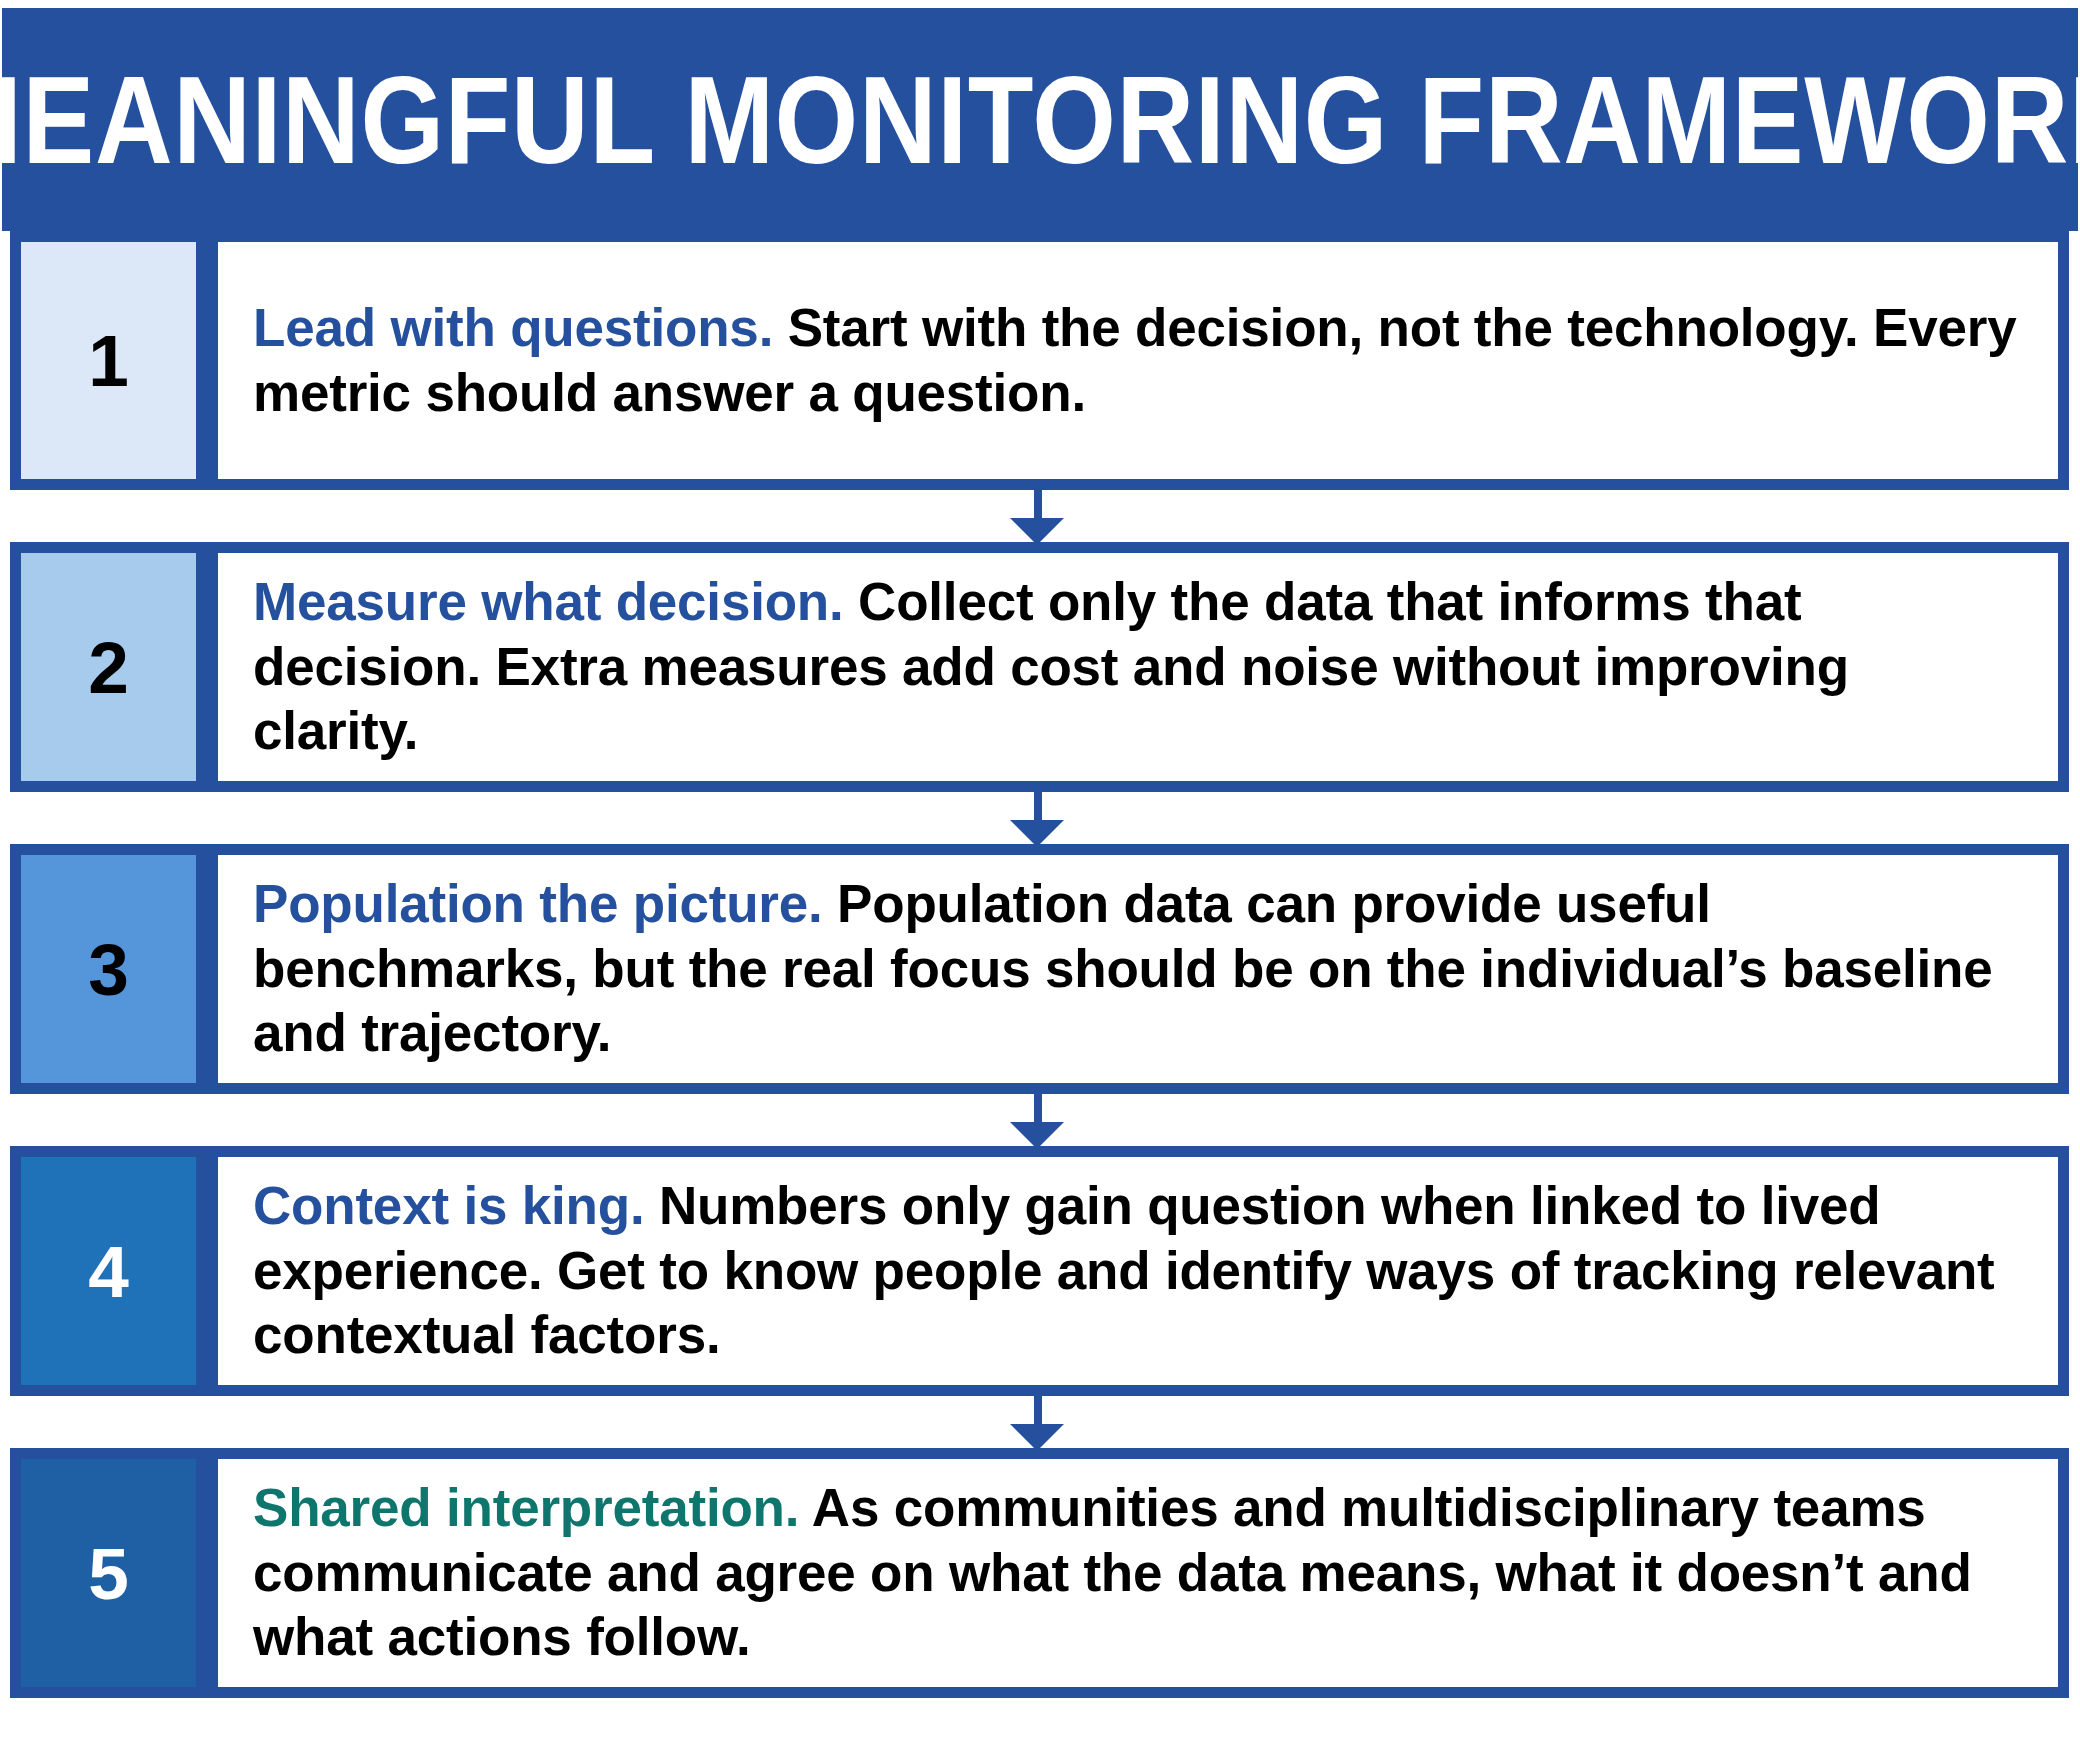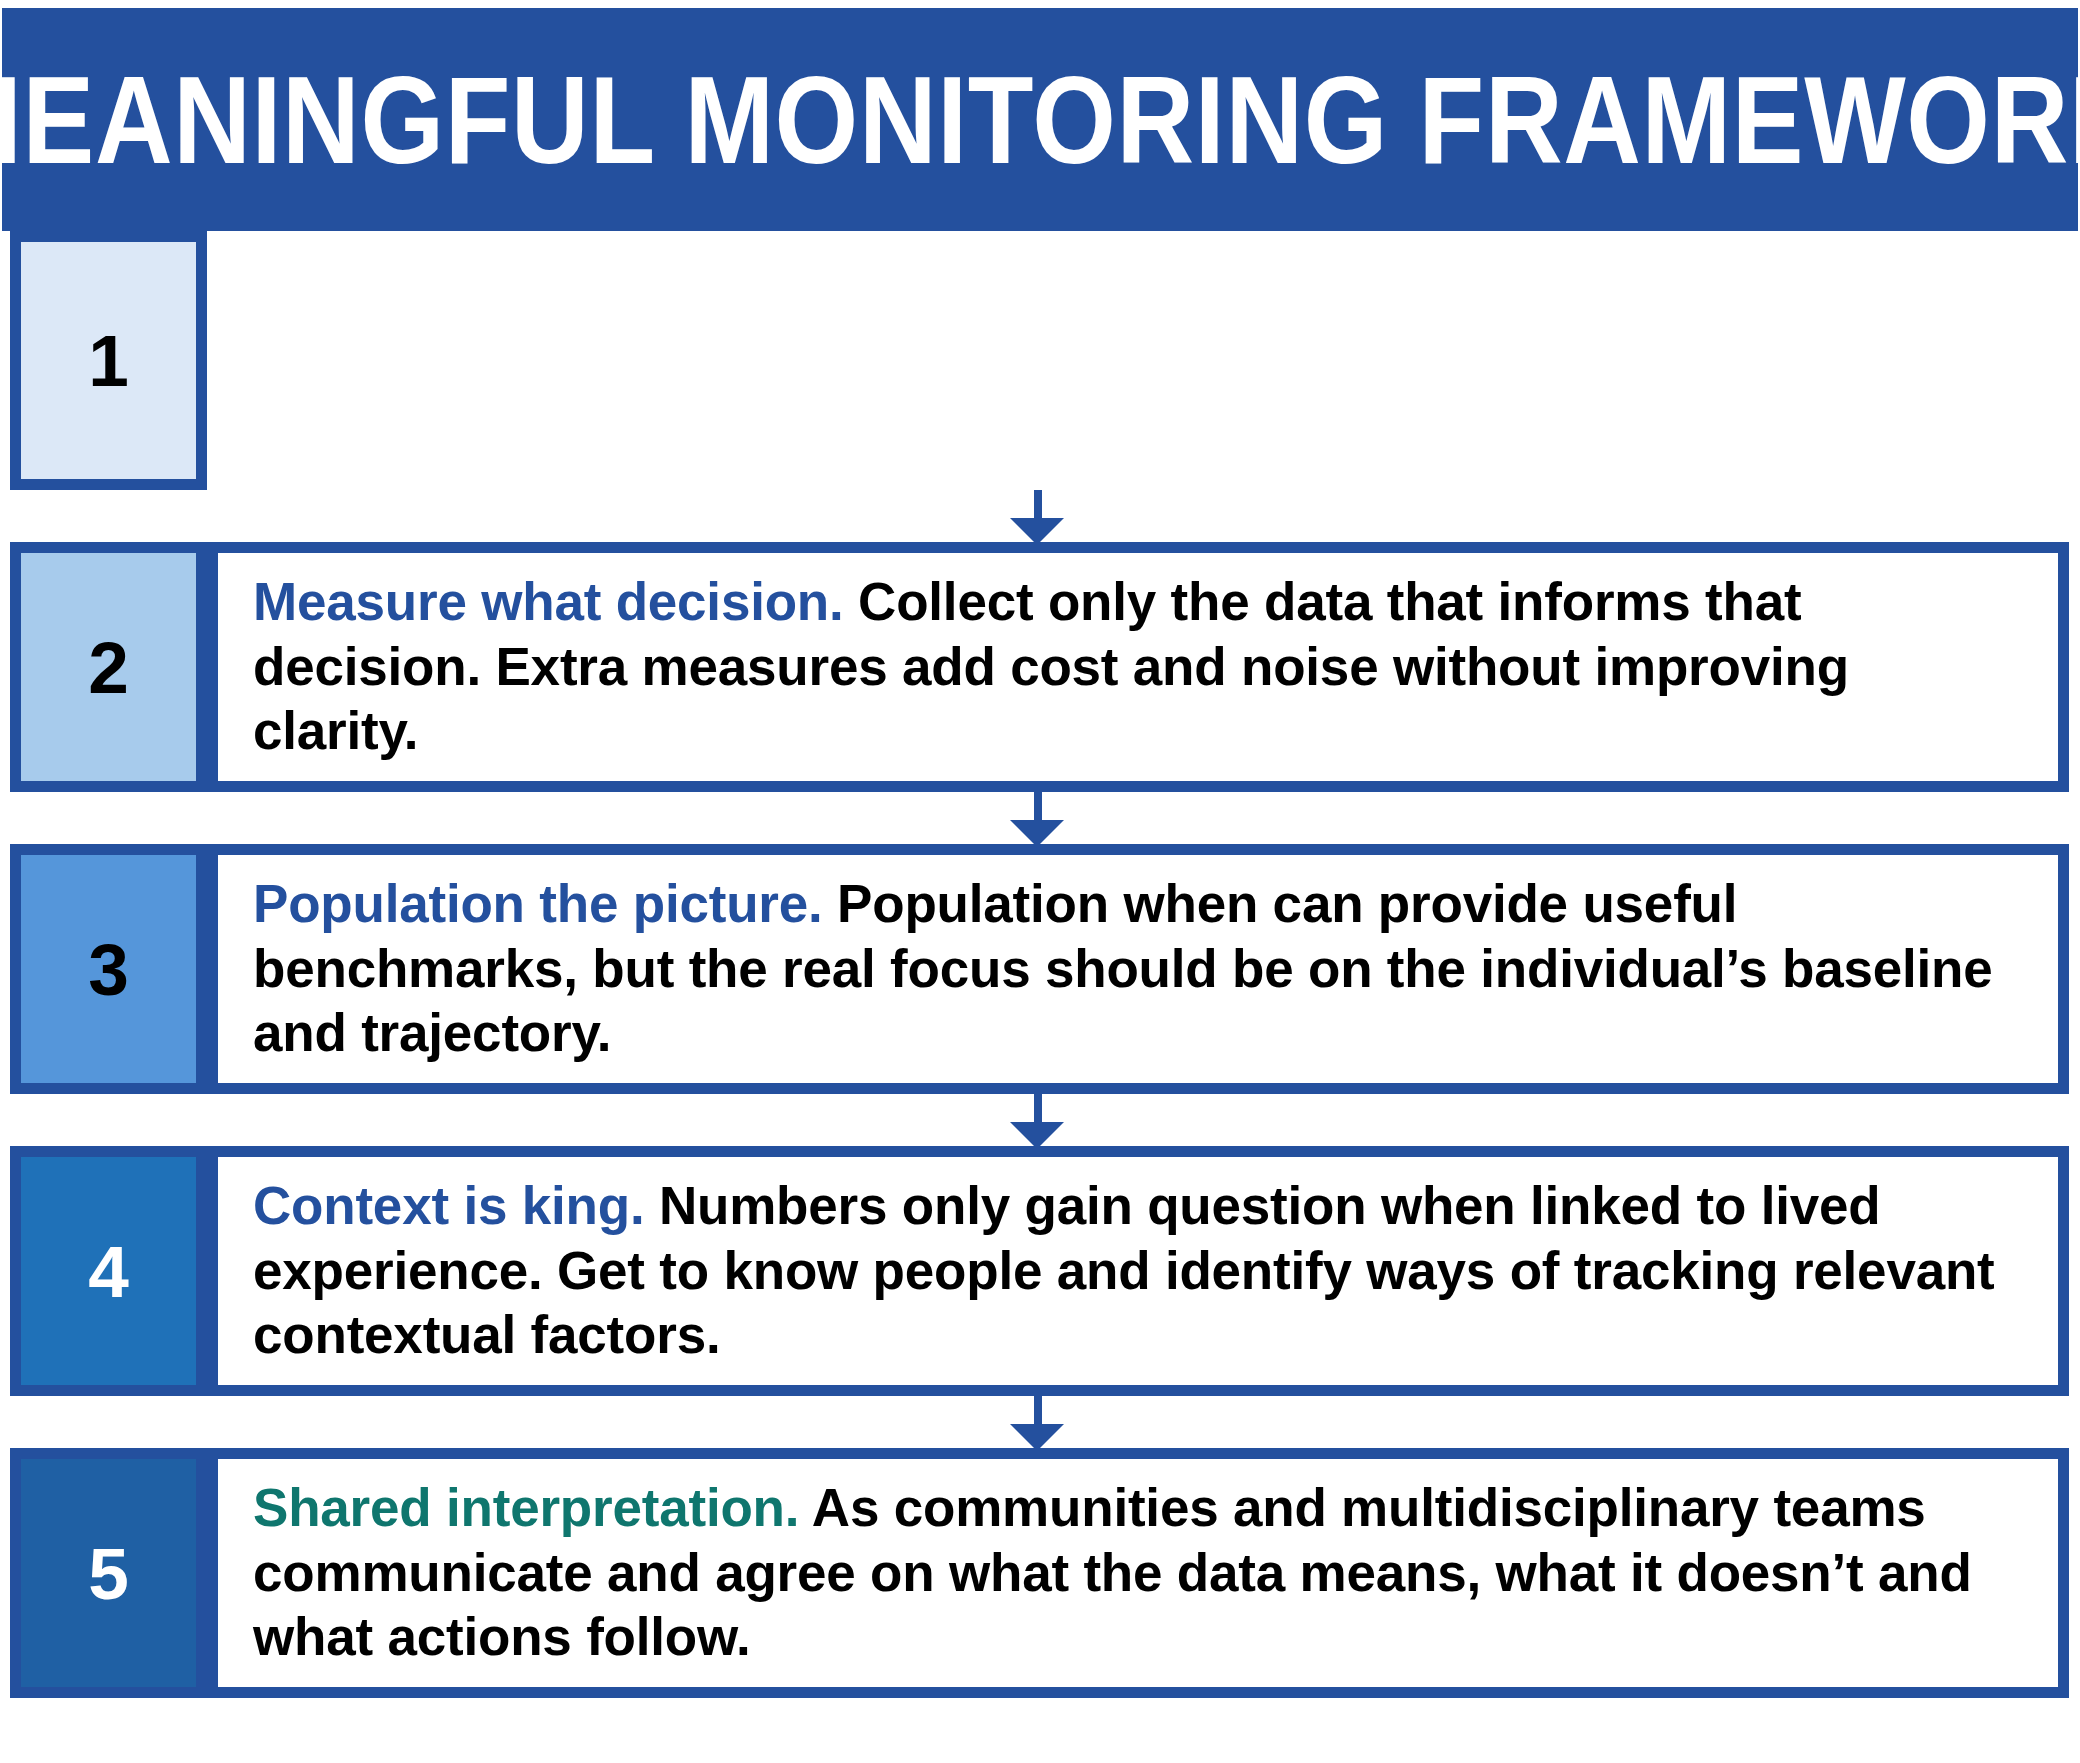--- a/index.html
+++ b/index.html
@@ -135,20 +135,23 @@
 
   <div class="header-banner">
     <div class="header-title">MEANINGFUL MONITORING FRAMEWORK</div>
   </div>
 
   <div class="steps" id="steps-container">
       <div class="step-row" style="height: 259px;">
         <div class="badge-box" style="background: rgb(220, 232, 247); border-color: rgb(36, 80, 158);">
           <span style="color: rgb(0, 0, 0);">1</span>
         </div>
+        <div class="text-box" style="border-color: rgb(36, 80, 158);">
+          <div class="body-text"><span class="lead-in" style="color: rgb(36, 80, 158);">Lead with questions.</span><span> Start with the decision, not the technology. Every metric should answer a question.</span></div>
+        </div>
       </div>
       <div class="connector">
         <div class="stem" style="background: rgb(36, 80, 158);"></div>
         <div class="head" style="border-top-color: rgb(36, 80, 158);"></div>
       </div>
       <div class="step-row" style="height: 250px;">
         <div class="badge-box" style="background: rgb(167, 203, 236); border-color: rgb(36, 80, 158);">
           <span style="color: rgb(0, 0, 0);">2</span>
         </div>
         <div class="text-box" style="border-color: rgb(36, 80, 158);">
@@ -157,21 +160,21 @@
       </div>
       <div class="connector">
         <div class="stem" style="background: rgb(36, 80, 158);"></div>
         <div class="head" style="border-top-color: rgb(36, 80, 158);"></div>
       </div>
       <div class="step-row" style="height: 250px;">
         <div class="badge-box" style="background: rgb(85, 150, 218); border-color: rgb(36, 80, 158);">
           <span style="color: rgb(0, 0, 0);">3</span>
         </div>
         <div class="text-box" style="border-color: rgb(36, 80, 158);">
-          <div class="body-text"><span class="lead-in" style="color: rgb(36, 80, 158);">Population the picture.</span><span> Population when can provide useful benchmarks, but the real focus should be on the individual’s baseline and trajectory.</span></div>
+          <div class="body-text"><span class="lead-in" style="color: rgb(36, 80, 158);">Population the picture.</span><span> Population data can provide useful benchmarks, but the real focus should be on the individual’s baseline and trajectory.</span></div>
         </div>
       </div>
       <div class="connector">
         <div class="stem" style="background: rgb(36, 80, 158);"></div>
         <div class="head" style="border-top-color: rgb(36, 80, 158);"></div>
       </div>
       <div class="step-row" style="height: 250px;">
         <div class="badge-box" style="background: rgb(31, 113, 184); border-color: rgb(36, 80, 158);">
           <span style="color: rgb(255, 255, 255);">4</span>
         </div>

